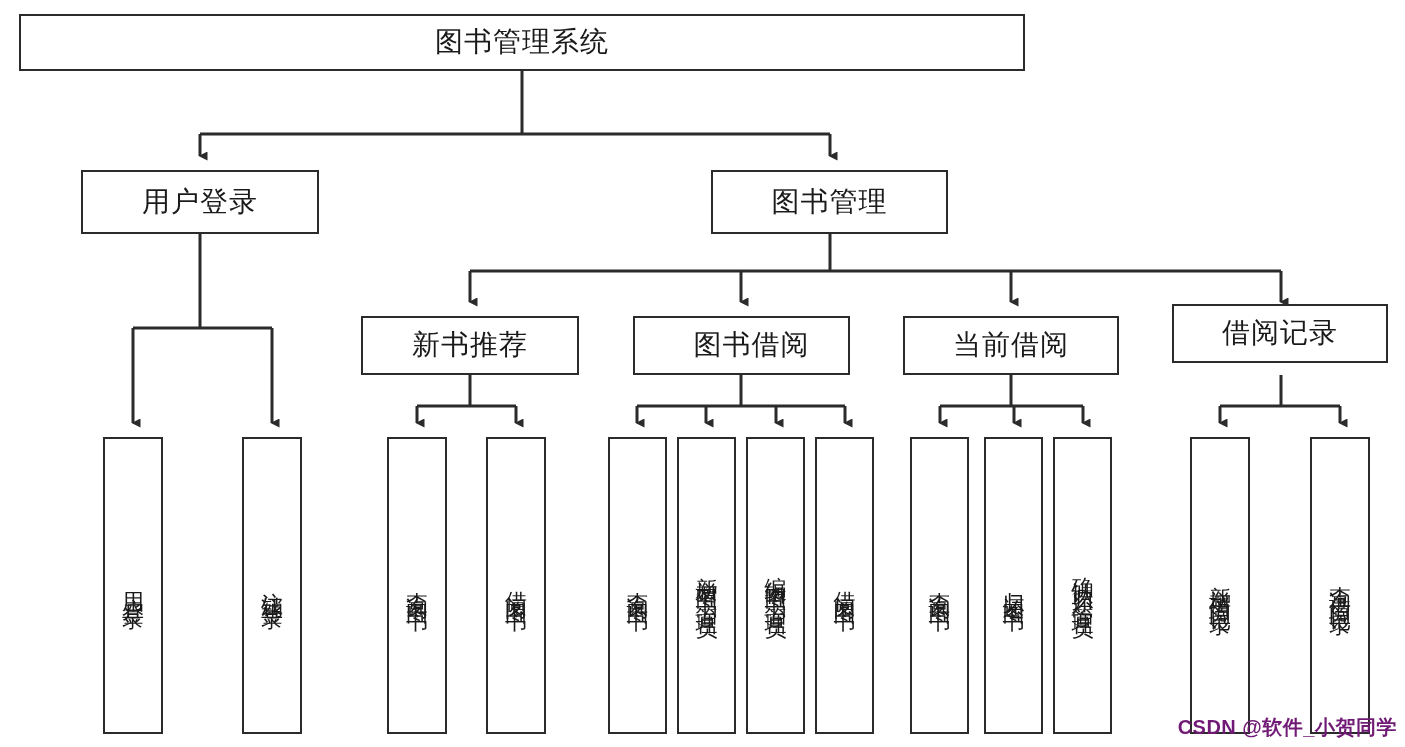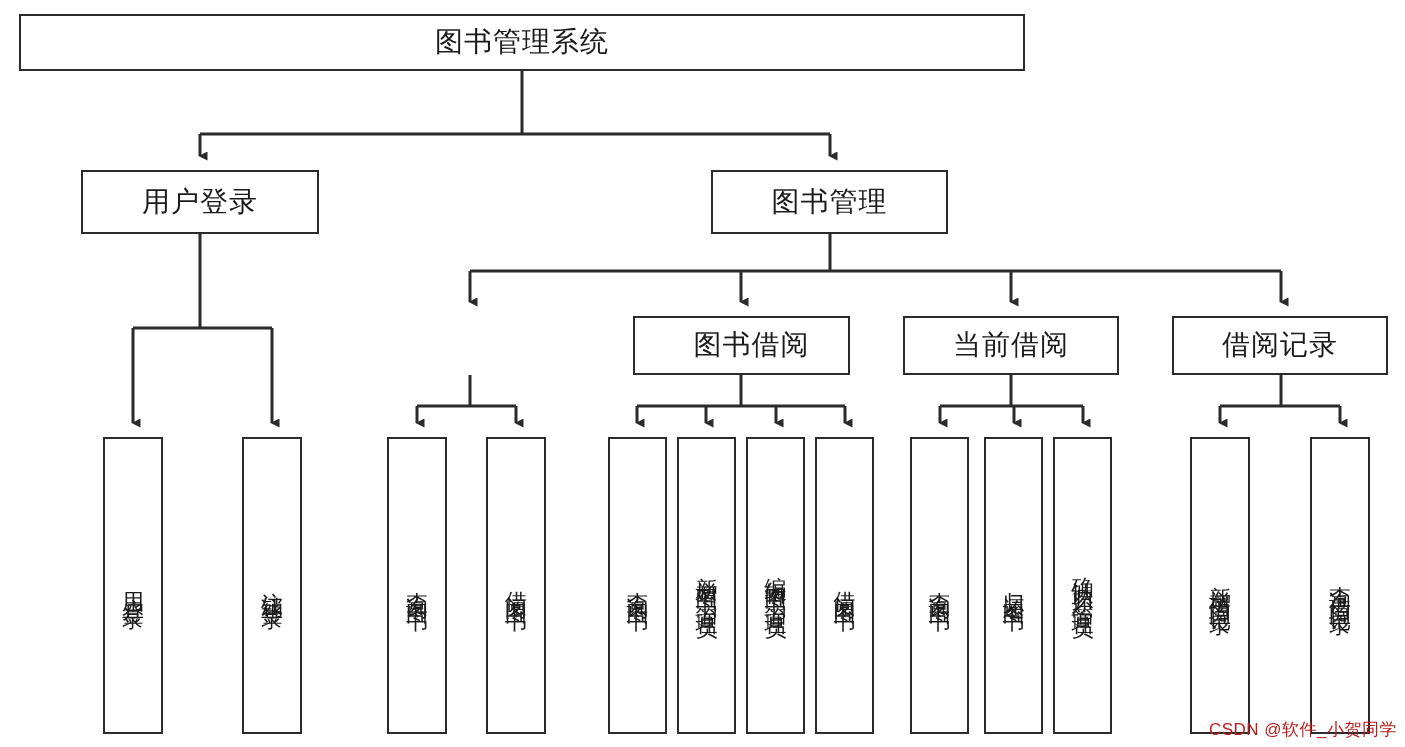--- a/index.html
+++ b/index.html
@@ -51,25 +51,26 @@
   }
   .node.vert .vtext {
     writing-mode: vertical-rl;
     text-orientation: upright;
     white-space: nowrap;
   }
   #watermark {
     position: absolute;
     right: 8px;
     bottom: 6px;
-    font-size: 17px;
-    color: #b91c1c;
+    font-size: 20px;
+    color: #701a75;
     letter-spacing: 0.5px;
     z-index: 5;
     white-space: nowrap;
+    font-weight: bold;
   }
 </style>
 </head>
 <body>
 
 <div id="canvas">
 
   <svg id="edges" viewBox="0 0 1405 747" xmlns="http://www.w3.org/2000/svg">
     <defs>
       <marker id="arrow" viewBox="0 0 12 12" refX="6" refY="10" markerWidth="9" markerHeight="9" orient="auto-start-reverse" markerUnits="userSpaceOnUse">
@@ -124,27 +125,30 @@
     <span>图书管理系统</span>
   </div>
 
   <div class="node horiz" style="left:81px; top:170px; width:238px; height:64px;">
     <span>用户登录</span>
   </div>
   <div class="node horiz" style="left:711px; top:170px; width:237px; height:64px;justify-content:center;">
     <span>图书管理</span>
   </div>
 
+  <div class="node horiz" style="left:361px; top:316px; width:218px; height:59px;">
+    <span>新书推荐</span>
+  </div>
   <div class="node horiz" style="left:633px; top:316px; width:217px; height:59px;padding-left:20px;">
     <span>图书借阅</span>
   </div>
   <div class="node horiz" style="left:903px; top:316px; width:216px; height:59px;">
     <span>当前借阅</span>
   </div>
-  <div class="node horiz" style="left:1172px; top:316px; width:216px; height:59px;align-items:center;">
+  <div class="node horiz" style="left:1172px; top:304px; width:216px; height:59px;align-items:center;">
     <span>借阅记录</span>
   </div>
 
   <div class="node vert" style="left:103px; top:437px; width:60px; height:297px;">
     <span class="vtext">用户登录</span>
   </div>
   <div class="node vert" style="left:242px; top:437px; width:60px; height:297px;">
     <span class="vtext">注销登录</span>
   </div>
 

